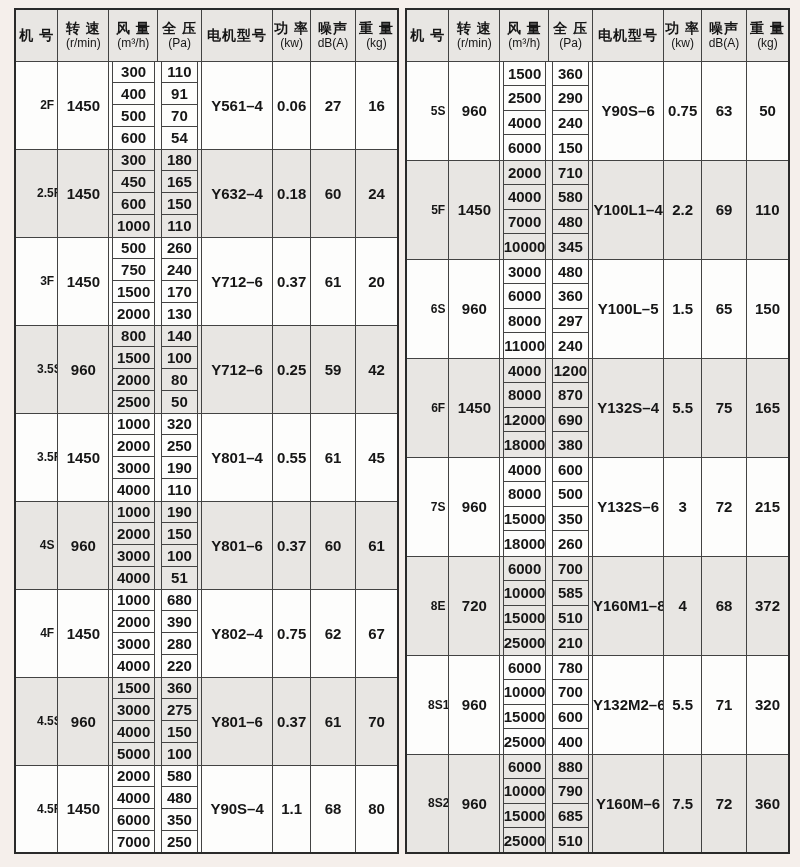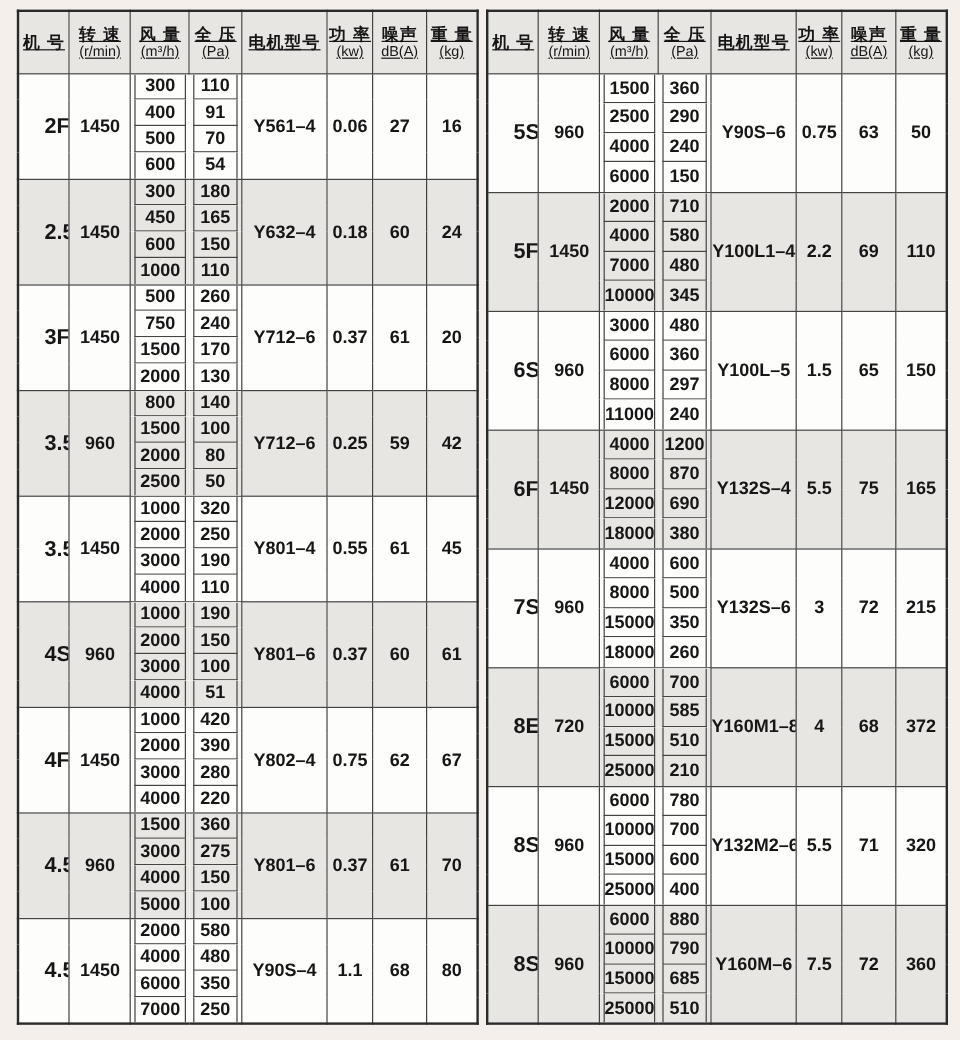--- a/index.html
+++ b/index.html
@@ -24,28 +24,28 @@
     color: #161616;
   }
   th, td {
     border: 1px solid #434343;
     text-align: center;
     vertical-align: middle;
     padding: 0;
     overflow: hidden;
     white-space: nowrap;
   }
-  thead tr { height: 52px; text-decoration: underline; }
+  thead tr { height: 52px; }
   thead th { background: #e8e6e3; }
   .h-cn { font-weight: bold; font-size: 14px; letter-spacing: 1px; line-height: 1.25; }
   .h-en { font-weight: normal; font-size: 12px; letter-spacing: 0; line-height: 1.15; }
   .t-left tbody tr  { height: 22px; }
   .t-right tbody tr { height: 24.75px; }
   tbody td { font-size: 15px; font-weight: bold; }
-  td.model-cell { font-size: 18px; padding-left: 21px; }
+  td.model-cell { font-size: 12px; padding-left: 21px; }
   td.motor-cell { font-size: 15px; }
   td.flow {
     border-left: none; border-right: none;
     border-top: none; border-bottom: none;
     position: relative;
   }
   tr.g-start td { border-top: 1px solid #434343; }
   tr.shaded td { background: #e8e6e3; }
   .box {
     position: absolute;
@@ -337,21 +337,21 @@
               <div class="box last">51</div>
             </td>
           </tr>
           <tr class="g-start ">
             <td class="model-cell" rowspan="4">4F</td>
             <td class="speed-cell" rowspan="4">1450</td>
             <td class="flow">
               <div class="box">1000</div>
             </td>
             <td class="flow">
-              <div class="box">420</div>
+              <div class="box">680</div>
             </td>
             <td class="motor-cell" rowspan="4">Y802–4</td>
             <td class="power-cell" rowspan="4">0.75</td>
             <td class="noise-cell" rowspan="4">62</td>
             <td class="weight-cell" rowspan="4">67</td>
           </tr>
           <tr class="">
             <td class="flow">
               <div class="box">2000</div>
             </td>

